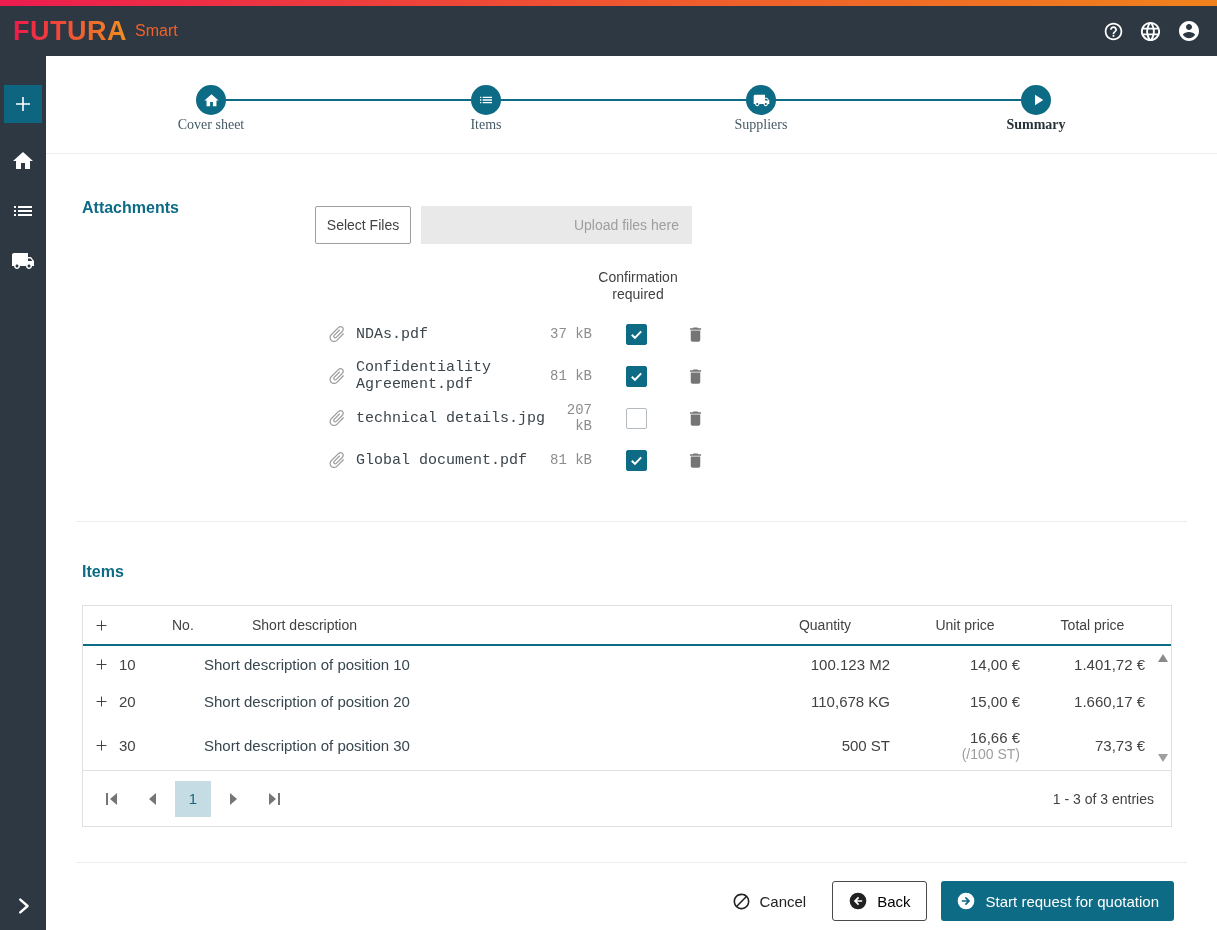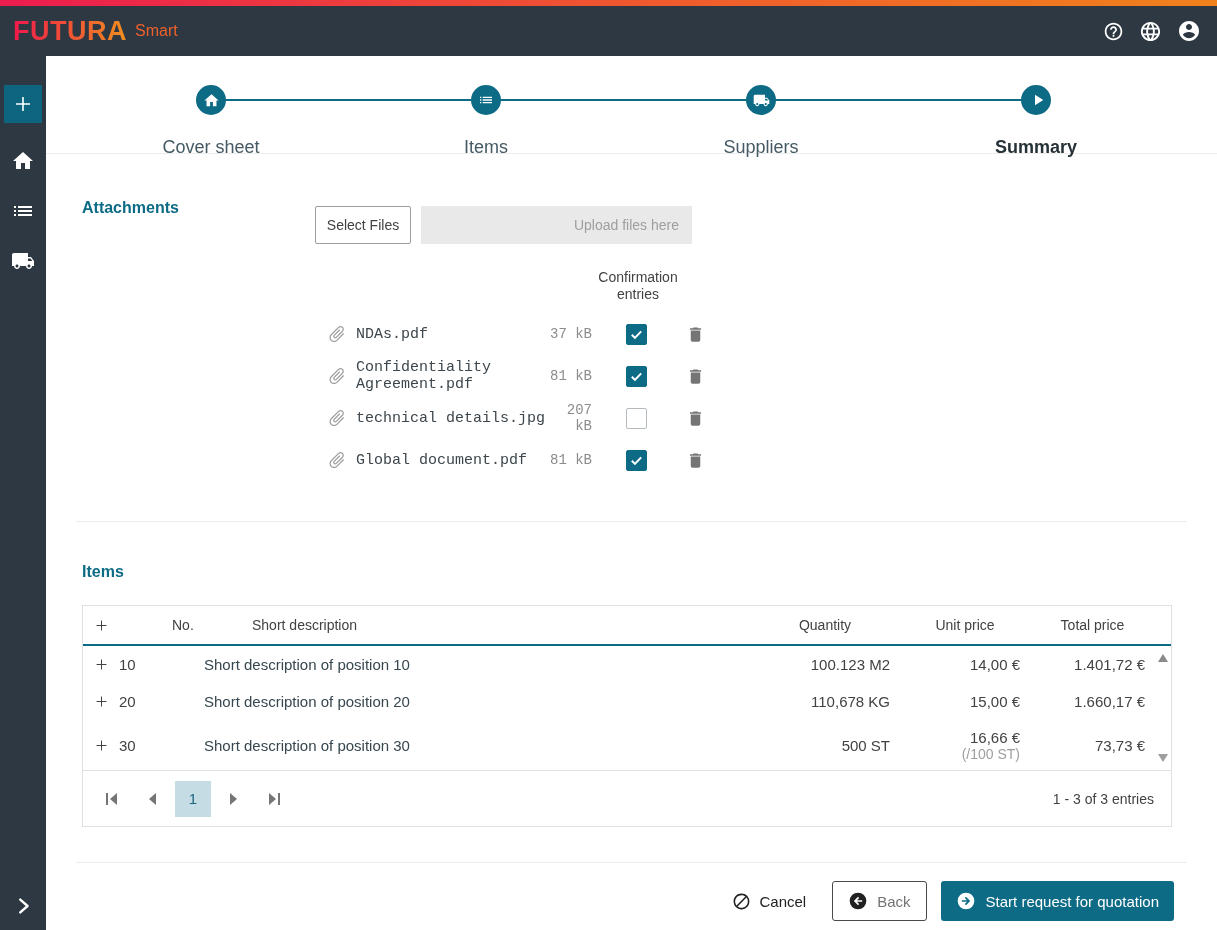--- a/index.html
+++ b/index.html
@@ -31,21 +31,21 @@
                     display:flex; justify-content:center; cursor:pointer; }
   .main { flex:1; position:relative; background:#fff; }
 
   
   .stepper { position:relative; height:52px; margin-top:29px; }
   .step-line { position:absolute; top:14px; left:165px; width:825px; height:2px; background:#0d6b85; }
   .step { position:absolute; top:0; width:160px; transform:translateX(-50%);
           text-align:center; cursor:pointer; }
   .step-circle { width:30px; height:30px; border-radius:50%; background:#0d6b85; margin:0 auto;
                  display:flex; align-items:center; justify-content:center; position:relative; }
-  .step-label { margin-top:22px; font-size:18px; color:#455a64; }
+  .step-label { margin-top:2px; font-size:14px; color:#455a64;font-family:Liberation Serif, serif; }
   .step.checked .step-label { font-weight:bold; color:#263238; }
 
   .divider { border:none; border-top:1px solid #ededed; }
   .divider-full { margin-top:16px; }
   .divider-inset { margin:0 30px; }
 
   .section { padding:0 36px; }
   .section-title { color:#0d6b85; font-size:16px; font-weight:bold; }
 
   
@@ -102,21 +102,21 @@
   .pg-page { width:36px; height:36px; background:#c6dce5; color:#19667e; font-size:15px;
              display:flex; align-items:center; justify-content:center; margin-right:4px; cursor:pointer; }
   .pg-summary { margin-left:auto; font-size:14px; color:#424242; padding-right:7px; }
 
   
   .footer-divider { margin-top:35px; }
   .footer { display:flex; align-items:center; justify-content:flex-end; padding:18px 43px 0 0; }
   .cancel-btn { display:flex; align-items:center; gap:9px; background:none; border:none;
                 font-size:15px; color:#212121; font-family:"Liberation Sans",sans-serif; cursor:pointer; }
   .back-btn { height:40px; margin-left:26px; background:#fff; border:1px solid #4a4a4a; border-radius:3px;
-              display:flex; align-items:center; gap:9px; padding:8px 15px; font-size:15px; color:#737373;
+              display:flex; align-items:center; gap:9px; padding:8px 15px; font-size:15px; color:#000000;
               font-family:"Liberation Sans",sans-serif; cursor:pointer; }
   .start-btn { height:40px; margin-left:14px; background:#0d6b85; border:none; border-radius:3px;
                display:flex; align-items:center; gap:10px; padding:0 15px; font-size:15px; color:#fff;
                font-family:"Liberation Sans",sans-serif; cursor:pointer; }
 </style>
 </head>
 <body>
 
 <div class="top-strip"></div>
 
@@ -219,21 +219,21 @@
       <div class="attach-head">
         <div class="attach-title-cell">
           <h2 class="section-title">Attachments</h2>
         </div>
         <button class="select-files-btn">Select Files</button>
         <div class="dropzone">
           <span>Upload files here</span>
         </div>
       </div>
 
-      <div class="confirm-header">Confirmation entries</div>
+      <div class="confirm-header">Confirmation required</div>
 
       <div class="file-list">
 
         <div class="file-row">
           <span class="clip">
             <svg width="20" height="20" viewBox="0 0 24 24" fill="#9e9e9e" transform="rotate(45)">
                 <path d="M16.5 6v11.5c0 2.21-1.79 4-4 4s-4-1.79-4-4V5c0-1.38 1.12-2.5 2.5-2.5s2.5 1.12 2.5 2.5v10.5c0 .55-.45 1-1 1s-1-.45-1-1V6H10v9.5c0 1.38 1.12 2.5 2.5 2.5s2.5-1.12 2.5-2.5V5c0-2.21-1.79-4-4-4S7 2.79 7 5v12.5c0 3.04 2.46 5.5 5.5 5.5s5.5-2.46 5.5-5.5V6h-1.5z"></path>
               </svg>
           </span>
           <span class="fname">NDAs.pdf</span>

